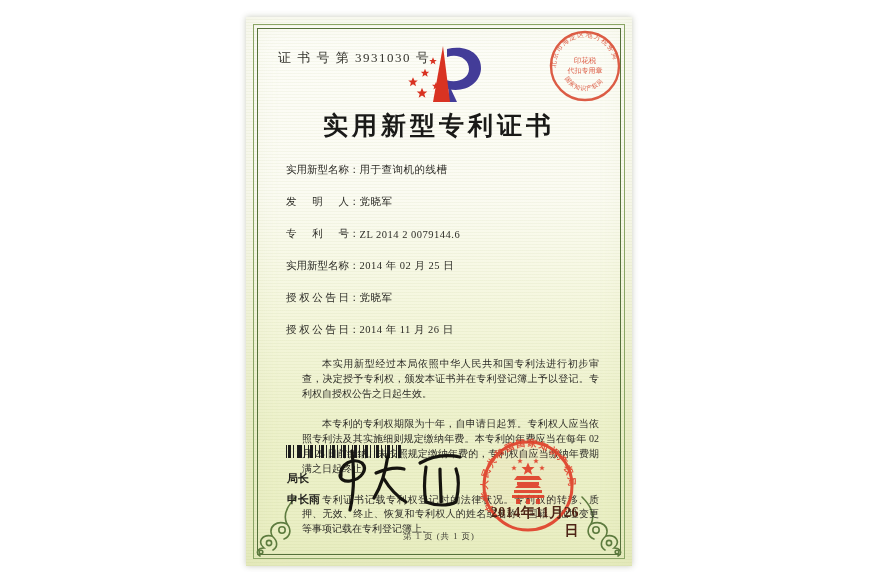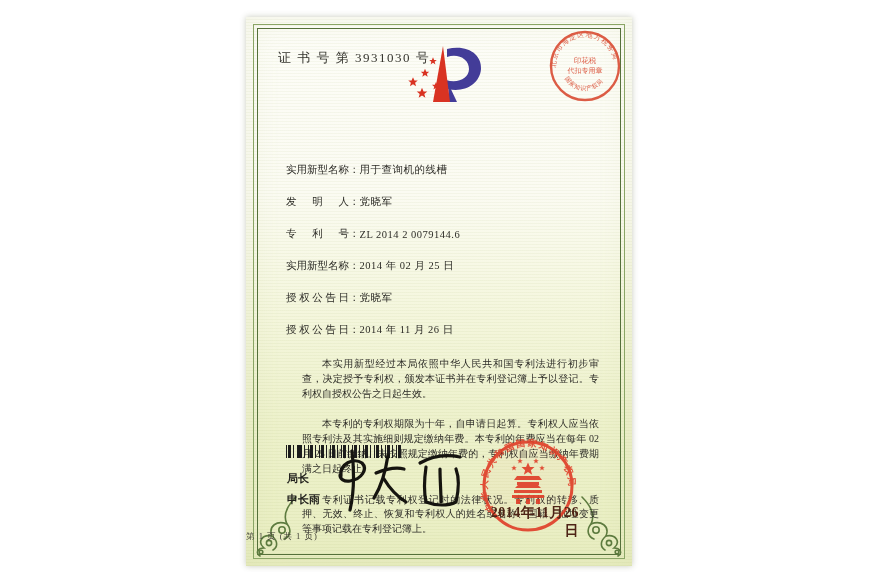--- a/index.html
+++ b/index.html
@@ -44,21 +44,21 @@
     position:absolute;left:40px;top:428px;width:115px;height:13px;
     background:repeating-linear-gradient(90deg,#1c1c1c 0 1.5px,transparent 1.5px 2.5px,
       #1c1c1c 2.5px 5.5px,transparent 5.5px 7px,#1c1c1c 7px 8px,transparent 8px 11px);
   }
   .sig-block{position:absolute;left:41px;top:451px;font-family:"Liberation Sans","DejaVu Sans",sans-serif;
              font-weight:bold;font-size:11px;color:#23221e;line-height:21px;}
   .sig-script{position:absolute;left:78px;top:428px;width:152px;height:72px;}
   .seal-main{position:absolute;left:234px;top:421px;width:96px;height:96px;opacity:.92;}
   .seal-date{position:absolute;left:233px;top:487px;width:100px;text-align:right;
              font-size:14px;font-weight:bold;color:#4e2416;letter-spacing:.5px;}
-  .footer{position:absolute;left:0;right:0;top:514px;text-align:left;font-size:8.5px;
+  .footer{position:absolute;left:0;right:0;top:514px;text-align:center;font-size:8.5px;
           letter-spacing:1px;color:#3e3d35;}
   .seal-corner{position:absolute;left:301px;top:11px;width:76px;height:76px;opacity:.88;}
 </style>
 </head>
 <body>
 
 <div class="cert">
   <div class="texture"></div>
   <div class="frame-outer"></div>
   <div class="frame-inner"></div>
@@ -95,20 +95,21 @@
 
     <g fill="#d93322">
       <path transform="translate(13,39) scale(0.95)" d="M0,-5 L1.5,-1.5 L5,-1.5 L2.2,0.9 L3.2,4.5 L0,2.3 L-3.2,4.5 L-2.2,0.9 L-5,-1.5 L-1.5,-1.5 Z"></path>
       <path transform="translate(25,30) scale(0.85)" d="M0,-5 L1.5,-1.5 L5,-1.5 L2.2,0.9 L3.2,4.5 L0,2.3 L-3.2,4.5 L-2.2,0.9 L-5,-1.5 L-1.5,-1.5 Z"></path>
       <path transform="translate(33,18) scale(0.75)" d="M0,-5 L1.5,-1.5 L5,-1.5 L2.2,0.9 L3.2,4.5 L0,2.3 L-3.2,4.5 L-2.2,0.9 L-5,-1.5 L-1.5,-1.5 Z"></path>
       <path transform="translate(22,50) scale(1.05)" d="M0,-5 L1.5,-1.5 L5,-1.5 L2.2,0.9 L3.2,4.5 L0,2.3 L-3.2,4.5 L-2.2,0.9 L-5,-1.5 L-1.5,-1.5 Z"></path>
       <path transform="translate(36,43) scale(0.8)" d="M0,-5 L1.5,-1.5 L5,-1.5 L2.2,0.9 L3.2,4.5 L0,2.3 L-3.2,4.5 L-2.2,0.9 L-5,-1.5 L-1.5,-1.5 Z"></path>
     </g>
   </svg>
 
+  <div class="title">实用新型专利证书</div>
 
   <svg class="seal-corner" viewBox="-38 -38 76 76">
     <circle cx="0" cy="0" r="34" fill="none" stroke="#d8472e" stroke-width="2.4"></circle>
     <defs>
       <path id="cArcTop" d="M -29,6 A 29.5,29.5 0 1 1 29,6" fill="none"></path>
       <path id="cArcBot" d="M -22,8 A 23,23 0 0 0 22,8" fill="none"></path>
     </defs>
     <text font-size="7" fill="#d8472e" letter-spacing="1">
       <textPath href="#cArcTop" startOffset="4%">北京市海淀区地方税务局</textPath>
     </text>

